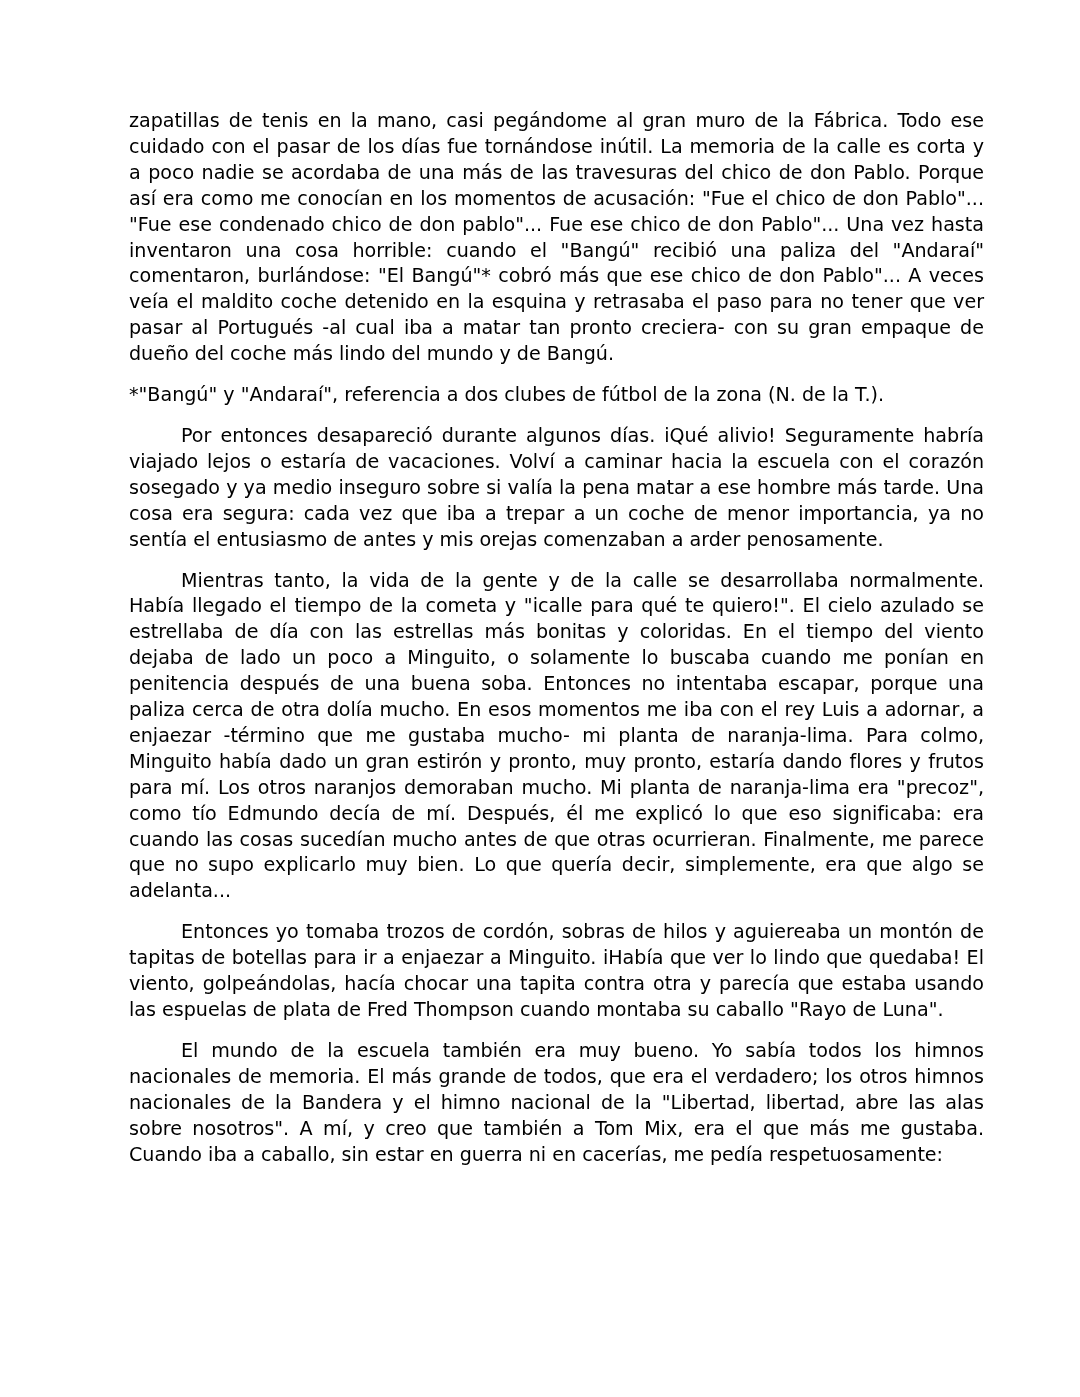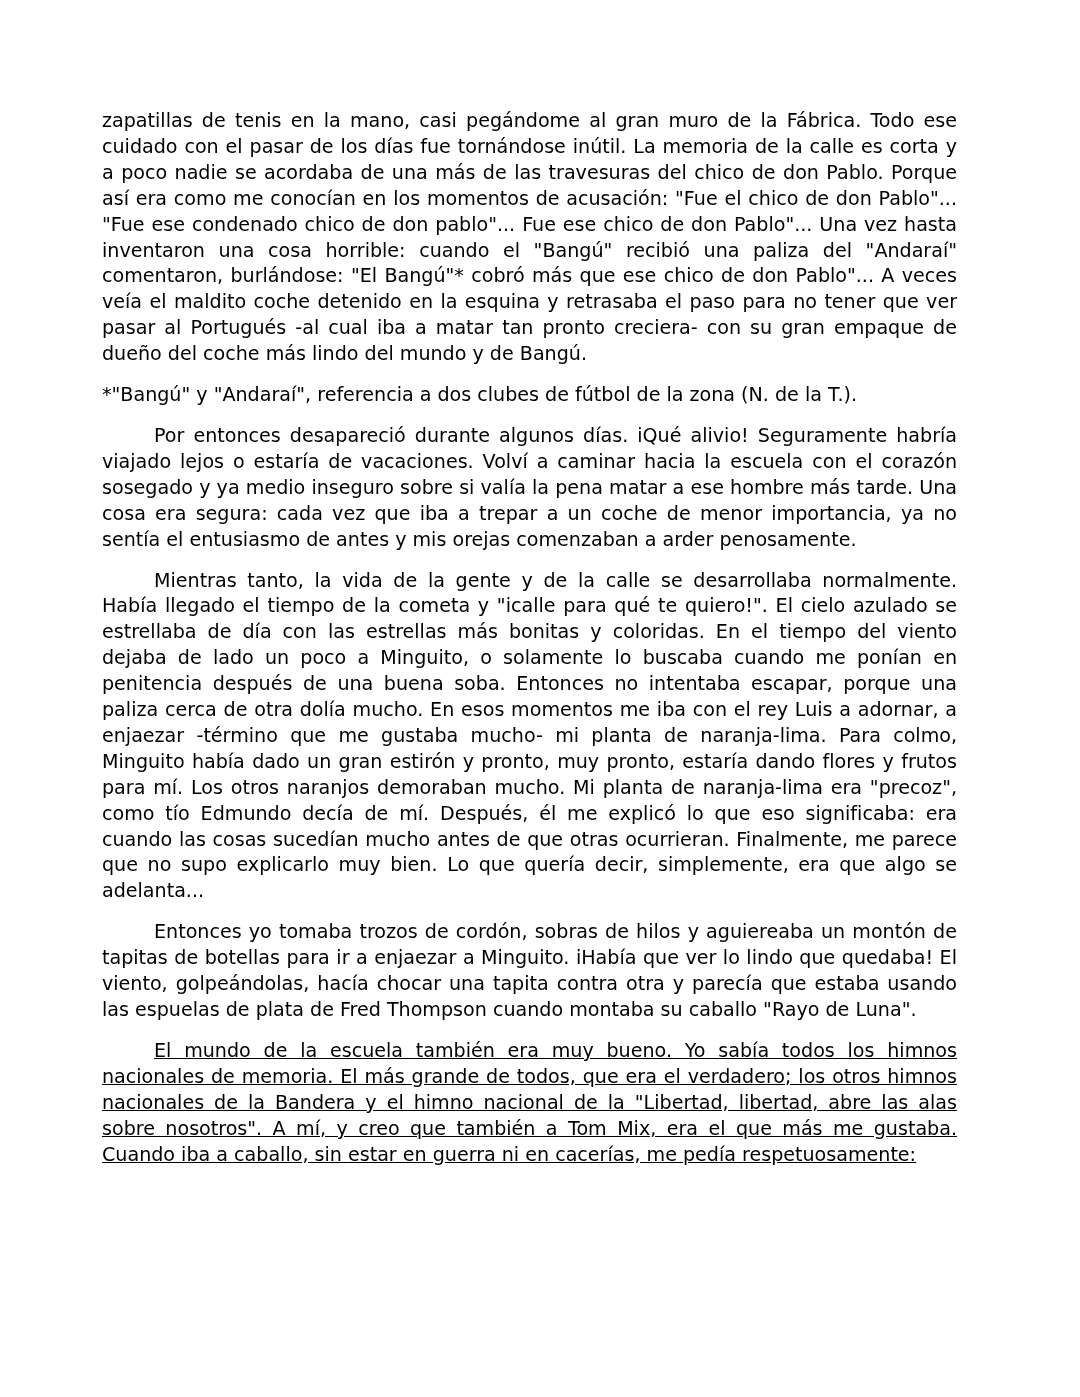--- a/index.html
+++ b/index.html
@@ -18,39 +18,38 @@
   }
   .page {
     position: relative;
     width: 1080px;
     height: 1397px;
     background: #ffffff;
     box-sizing: border-box;
   }
   .text-column {
     position: absolute;
-    left: 102px;
+    left: 129px;
     top: 108px;
     width: 855px;
   }
   p.para {
     margin: 0 0 15px 0;
     font-size: 19.1px;
     line-height: 25.9px;
     text-align: justify;
     text-justify: inter-word;
     text-indent: 52px;
     word-spacing: 0px;
     letter-spacing: 0px;
     hyphens: none;
     -webkit-hyphens: none;
   }
   p.para:last-child {
     margin-bottom: 4px;
-    text-decoration: underline;
   }
   p.footnote {
     margin: 0 0 15px 0;
     font-size: 19.1px;
     line-height: 25.9px;
     text-align: left;
     text-indent: 0;
   }
 </style>
 </head>

